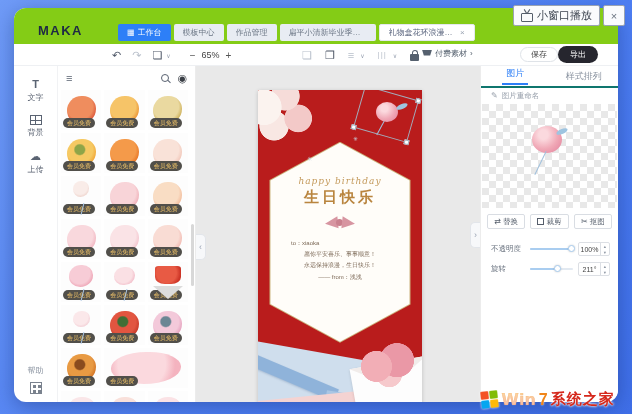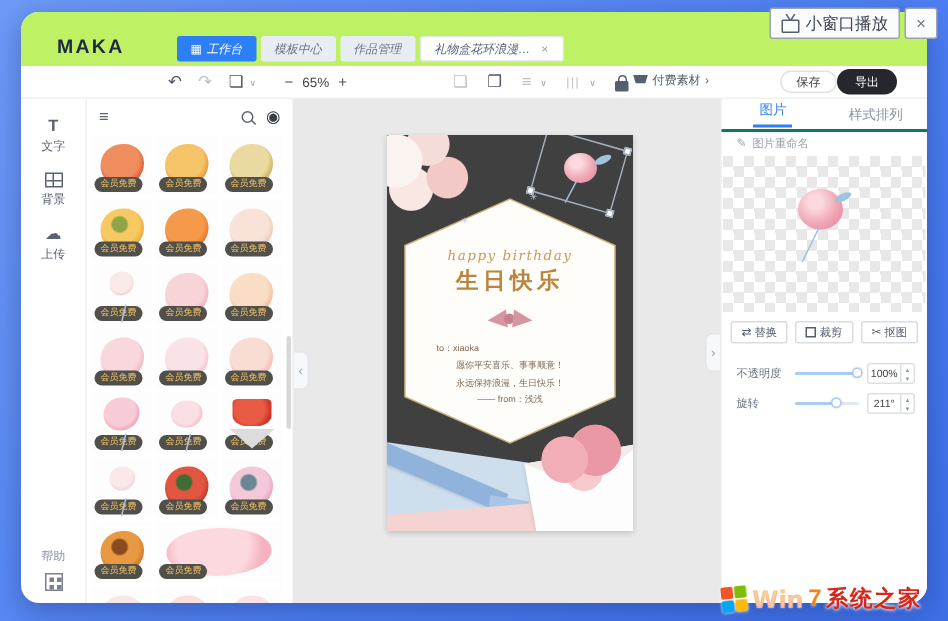--- a/index.html
+++ b/index.html
@@ -8,28 +8,28 @@
     position:relative; overflow:hidden;
     font-family:"Liberation Sans", sans-serif;
     background:linear-gradient(135deg,#6f9bf7 0%,#4d7ef2 60%,#3f6fe8 100%);
   }
 
   
   .window { position:absolute; left:14px; top:8px; width:604px; height:394px;
     background:#fff; border-radius:12px; overflow:hidden; box-shadow:0 5px 20px rgba(10,30,90,.35); }
 
   
-  .header { position:relative; height:36px; background:#bef264; }
+  .header { position:relative; height:36px; background:#84cc16; }
   .logo { position:absolute; left:24px; top:15px; font-size:13px; font-weight:bold;
     letter-spacing:1.5px; color:#1e2a44; }
   .tabs { position:absolute; left:104px; top:16px; display:flex; gap:3px; align-items:center; }
   .tab { height:17px; display:flex; align-items:center; gap:3px; padding:0 9px;
     font-size:8px; color:#6b7685; background:#e8ecf3; border-radius:2px; white-space:nowrap;
     max-width:96px; }
-  .tab .t-label{ overflow:hidden; text-overflow:ellipsis; white-space:nowrap;font-style:italic; }
+  .tab .t-label{ overflow:hidden; text-overflow:ellipsis; white-space:nowrap; }
   .tab.active { background:#2d7ff7; color:#fff; }
   .tab.doc { background:#fff; border:1px solid #e4e8ee; color:#55607a; }
   .tab .grid-ic { font-size:8px; line-height:1; }
   .tab .tab-x { font-size:8px; color:#9aa3b2; margin-left:2px; }
 
   
   .toolbar { position:relative; height:22px; border-bottom:1px solid #eef0f3; background:#fff; }
   .tb-left { position:absolute; left:98px; top:0; height:22px; display:flex; align-items:center; gap:11px; }
   .tb-ic { font-size:11px; color:#4d5666; line-height:1; cursor:pointer; }
   .tb-ic.dim { color:#b9c0cb; }
@@ -107,21 +107,21 @@
     background:#d8d8d8; border-radius:2px; cursor:grab; }
 
   
   .canvas { position:relative; flex:1; background:#e9e9e9; overflow:hidden; }
   .panel-toggle { position:absolute; width:10px; height:26px; background:#f7f8fa;
     border:1px solid #e2e5ea; color:#9aa3b2; font-size:9px; display:flex; align-items:center;
     justify-content:center; cursor:pointer; z-index:5; }
   .toggle-left { left:0; top:168px; border-left:none; border-radius:0 5px 5px 0; }
   .toggle-right { right:0; top:156px; border-right:none; border-radius:5px 0 0 5px; }
 
-  .card { position:absolute; left:62px; top:24px; width:164px; height:264px; background:#404040;
+  .card { position:absolute; left:62px; top:24px; width:164px; height:324px; background:#b91c1c;
     overflow:hidden; box-shadow:0 1px 4px rgba(0,0,0,.18); }
   .band-blue { position:absolute; left:0; bottom:0; width:100%; height:32%; background:#cfdeed;
     clip-path:polygon(0 30%,100% 58%,100% 100%,0 100%); }
   .band-pink { position:absolute; left:0; bottom:0; width:100%; height:9%; background:#f4d3d2;
     clip-path:polygon(0 55%,100% 0,100% 100%,0 100%); }
   .ribbon-blue { position:absolute; left:-10px; bottom:30px; width:92px; height:13px;
     background:#8fb3da; transform:rotate(23deg); box-shadow:0 1px 2px rgba(90,120,160,.3); }
   .ribbon-blue::after { content:""; position:absolute; right:-16px; top:2px; width:26px; height:9px;
     background:#a9c6e4; transform:rotate(-14deg); }
   .hex { position:absolute; left:7%; top:16%; width:86%; height:62%; background:#cbb27c;
@@ -246,20 +246,23 @@
       <div class="tab active">
         <span class="grid-ic">▦</span>
         <span class="t-label">工作台</span>
       </div>
       <div class="tab">
         <span class="t-label">模板中心</span>
       </div>
       <div class="tab">
         <span class="t-label">作品管理</span>
       </div>
+      <div class="tab">
+        <span class="t-label">扁平小清新毕业季手…</span>
+      </div>
       <div class="tab doc">
         <span class="t-label">礼物盒花环浪漫粉…</span>
         <span class="tab-x">×</span>
       </div>
     </div>
   </div>
 
   <div class="toolbar">
     <div class="tb-left">
       <span class="tb-ic">↶</span>

